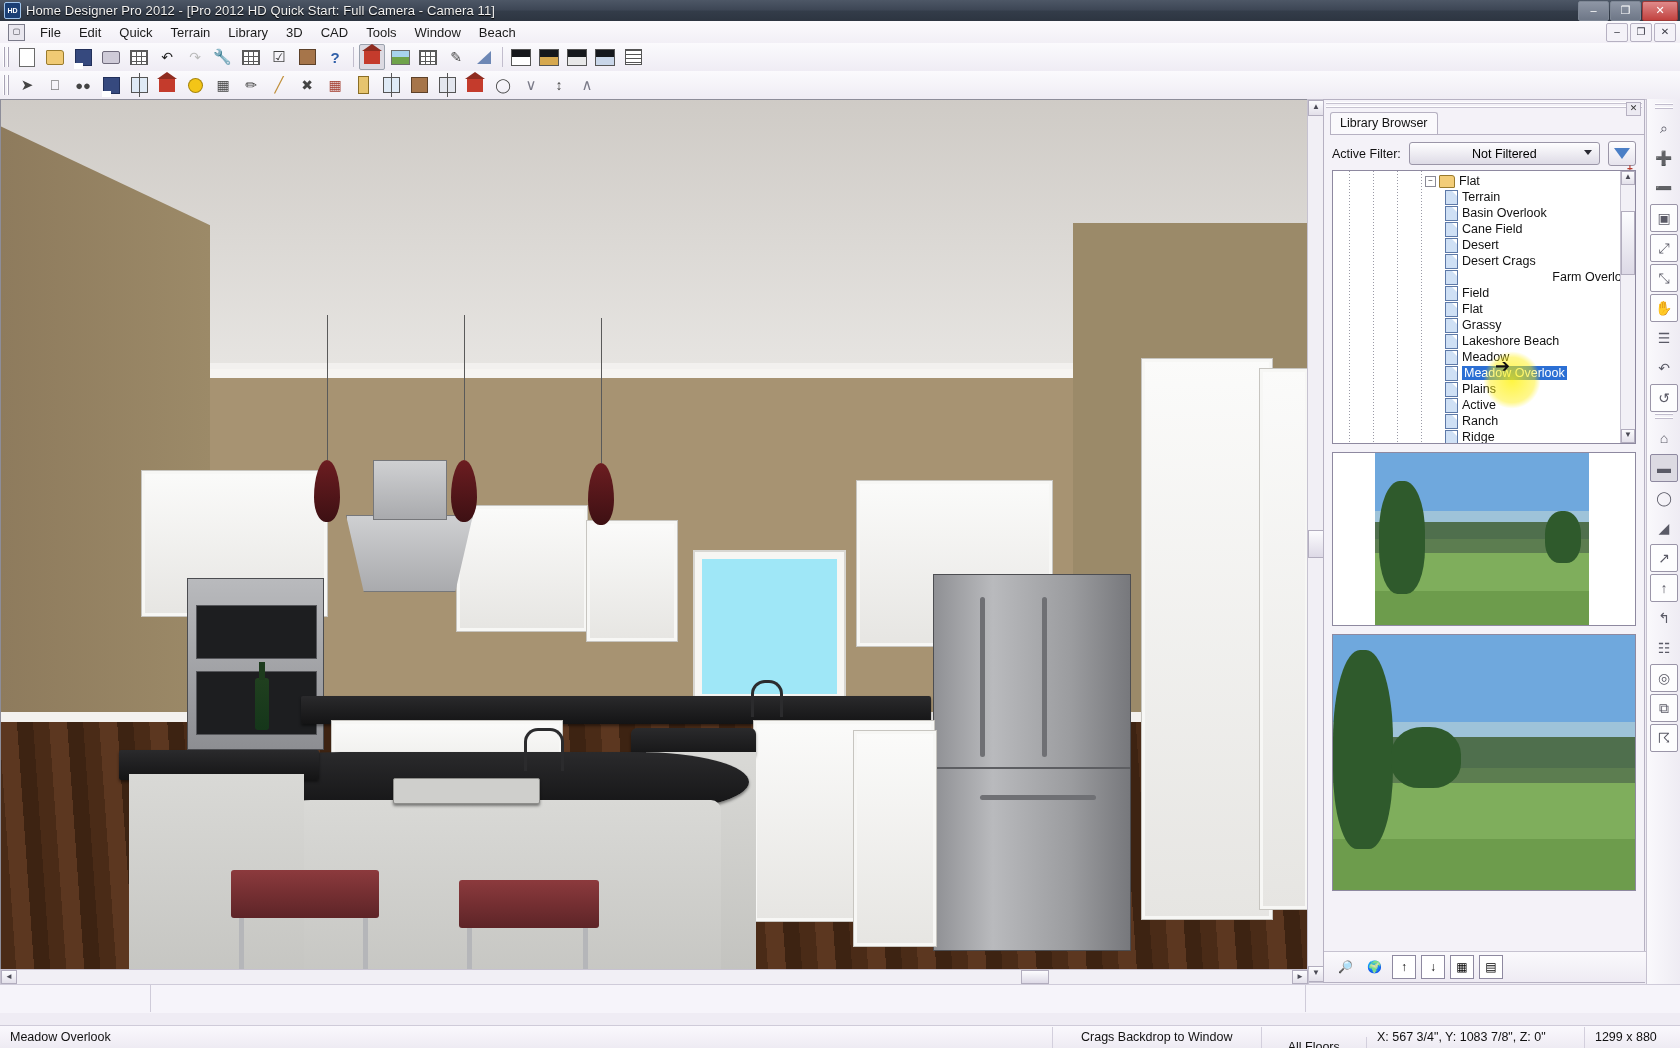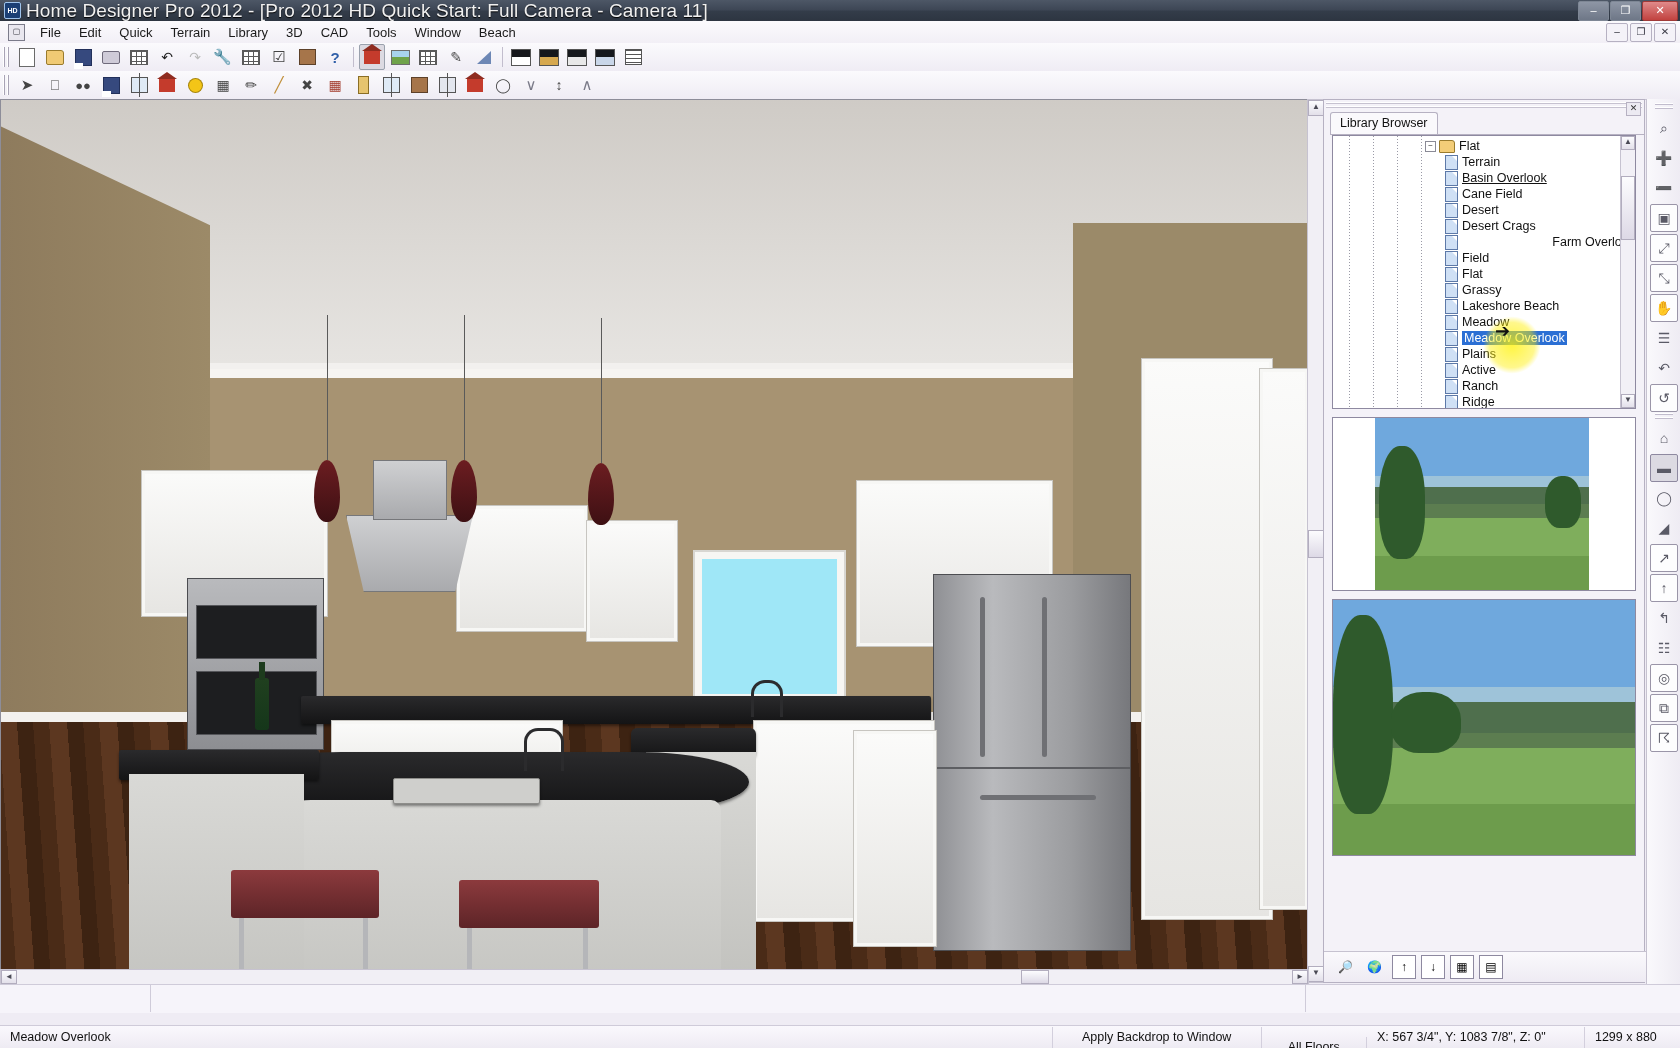--- a/index.html
+++ b/index.html
@@ -17,21 +17,21 @@
     position:absolute;left:0;top:0;width:1680px;height:21px;
     background:linear-gradient(to bottom,#4d5766 0%,#3e4756 45%,#333c49 55%,#2d3541 100%);
     display:flex;align-items:center;
   }
   .titlebar .tb-icon{
     width:15px;height:15px;margin-left:4px;margin-right:5px;
     background:#1b3f74;border:1px solid #9fc3ea;border-radius:2px;
     color:#fff;font-size:7px;line-height:15px;text-align:center;font-weight:bold;
   }
   .titlebar .tb-title{
-    color:#f0f0f0;font-size:19px;letter-spacing:0.1px;text-shadow:0 1px 1px #000;
+    color:#f0f0f0;font-size:13px;letter-spacing:0.1px;text-shadow:0 1px 1px #000;
   }
   .tb-buttons{position:absolute;right:2px;top:1px;display:flex;gap:1px;}
   .tb-btn{
     width:29px;height:18px;border:1px solid #7e8795;border-radius:2px;
     background:linear-gradient(to bottom,#8e96a5,#6e7787);
     color:#fff;font-size:11px;line-height:17px;text-align:center;
   }
   .tb-btn.close{background:linear-gradient(to bottom,#e08a8a,#c1423f);border-color:#a03a38;width:34px;}
 
   
@@ -470,38 +470,48 @@
   </div>
 
   <div class="libpanel">
     <div class="lib-gripbar"></div>
     <div class="lib-close">✕</div>
 
     <div class="lib-tabs">
       <div class="lib-tab">Library Browser</div>
     </div>
 
+    <div class="filter-row">
+      <div class="filter-label">Active Filter:</div>
+      <div class="filter-select">
+        <span>Not Filtered</span>
+        <span class="caret"></span>
+      </div>
+      <div class="filter-btn">
+          <span class="funnel"></span>
+        </div>
+    </div>
 
 
     <div class="tree">
       <div class="vtl" style="left:16px;"></div>
       <div class="vtl" style="left:40px;"></div>
       <div class="vtl" style="left:64px;"></div>
       <div class="vtl" style="left:88px;"></div>
       <div class="tree-inner">
         <div class="tnode" style="padding-left:92px;">
           <span class="tbox">−</span>
           <span class="fldicon"></span>
           <span class="lbl">Flat</span>
         </div>
         <div class="tnode" style="padding-left:112px;">
           <span class="pgicon"></span>
           <span class="lbl">Terrain</span>
         </div>
-        <div class="tnode" style="padding-left:112px;text-decoration:underline;">
+        <div class="tnode" style="padding-left:112px;">
           <span class="pgicon"></span>
           <span class="lbl">Basin Overlook</span>
         </div>
         <div class="tnode" style="padding-left:112px;">
           <span class="pgicon"></span>
           <span class="lbl">Cane Field</span>
         </div>
         <div class="tnode" style="padding-left:112px;">
           <span class="pgicon"></span>
           <span class="lbl">Desert</span>
@@ -616,19 +626,19 @@
     <div class="vti framed">☈</div>
   </div>
 
   <div class="cmdbar">
     <div class="cmdcell" style="left:0;width:150px;"></div>
     <div class="cmdcell" style="left:150px;width:1155px;"></div>
   </div>
 
   <div class="statusbar">
     <div class="stcell" style="width:1100px;">Meadow Overlook</div>
-    <div class="stcell" style="width:200px;justify-content:center;">Apply Backdrop to Window</div>
+    <div class="stcell" style="width:200px;justify-content:center;">Crags Backdrop to Window</div>
     <div class="stcell" style="width:90px;justify-content:center;margin-top:20px;">All Floors</div>
     <div class="stcell" style="width:210px;">X: 567 3/4", Y: 1083 7/8", Z: 0"</div>
     <div class="stcell" style="width:80px;border-right:none;">1299 x 880</div>
   </div>
 
 </div>
 
 </body></html>

